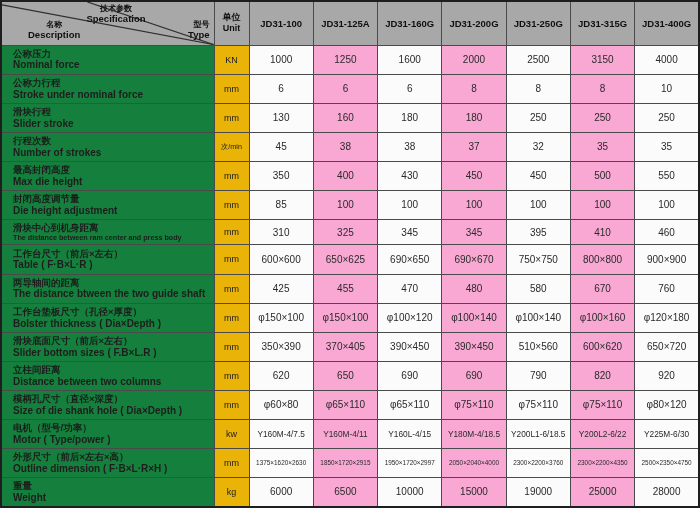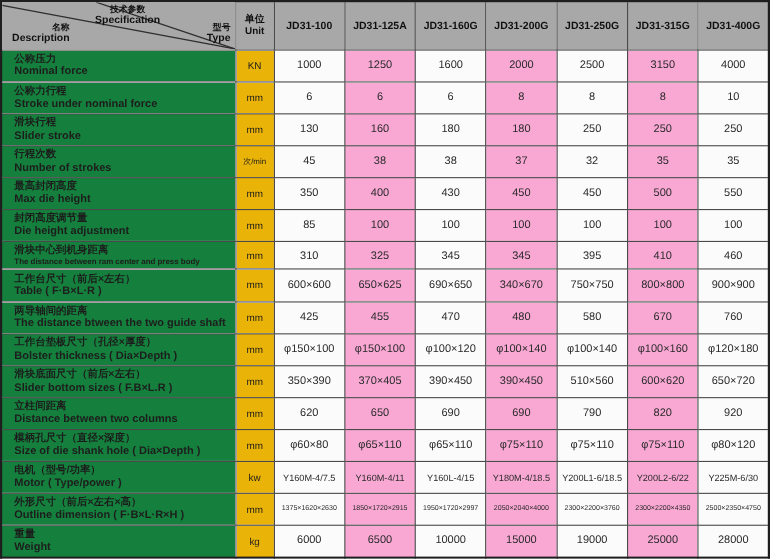--- a/index.html
+++ b/index.html
@@ -13,21 +13,21 @@
   thead th{background:#a8a8a8;height:44px;}
   .model-h{font-size:9.5px;font-weight:bold;color:#101010;text-align:center;letter-spacing:0;}
   .unit-h{font-size:9px;font-weight:bold;color:#101010;text-align:center;line-height:1.3;}
   .corner{position:relative;padding:0;text-decoration:underline;}
   .corner svg{position:absolute;left:0;top:0;width:100%;height:100%;}
   .corner .lbl{position:absolute;color:#101010;font-weight:bold;line-height:1.12;}
   .corner .lbl .zh{font-size:8px;display:block;}
   .corner .lbl .en{font-size:9.5px;display:block;}
   .lbl-spec{top:3px;left:62px;width:104px;text-align:center;}
   .lbl-type{top:19px;right:4px;width:46px;text-align:right;}
-  .lbl-name{bottom:4px;left:9px;text-align:right;}
+  .lbl-name{bottom:4px;left:26px;text-align:center;}
 
   
   tbody th.desc{background:#15803d;text-align:left;padding:2px 4px 2px 11px;
        font-weight:bold;color:#1c1c1c;vertical-align:middle;}
   .d-zh{font-size:9.5px;line-height:1.25;}
   .d-en{font-size:10px;line-height:1.2;color:#1d1d1d;}
   .d-en.en-small{font-size:7.2px;}
   td.unit{background:#eab308;text-align:center;font-size:9px;color:#1c1c1c;}
   td.unit.unit-small{font-size:7.2px;}
   td.v{background:#fbfbfb;text-align:center;font-size:10px;color:#2a2a2a;}
@@ -187,21 +187,21 @@
         </tr>
         <tr>
           <th class="desc">
             <div class="d-zh">工作台尺寸（前后×左右）</div>
             <div class="d-en">Table ( F·B×L·R )</div>
           </th>
           <td class="unit">mm</td>
           <td class="v">600×600</td>
           <td class="v alt">650×625</td>
           <td class="v">690×650</td>
-          <td class="v alt">340×670</td>
+          <td class="v alt">690×670</td>
           <td class="v">750×750</td>
           <td class="v alt">800×800</td>
           <td class="v">900×900</td>
         </tr>
         <tr>
           <th class="desc">
             <div class="d-zh">两导轴间的距离</div>
             <div class="d-en">The distance btween the two guide shaft</div>
           </th>
           <td class="unit">mm</td>

